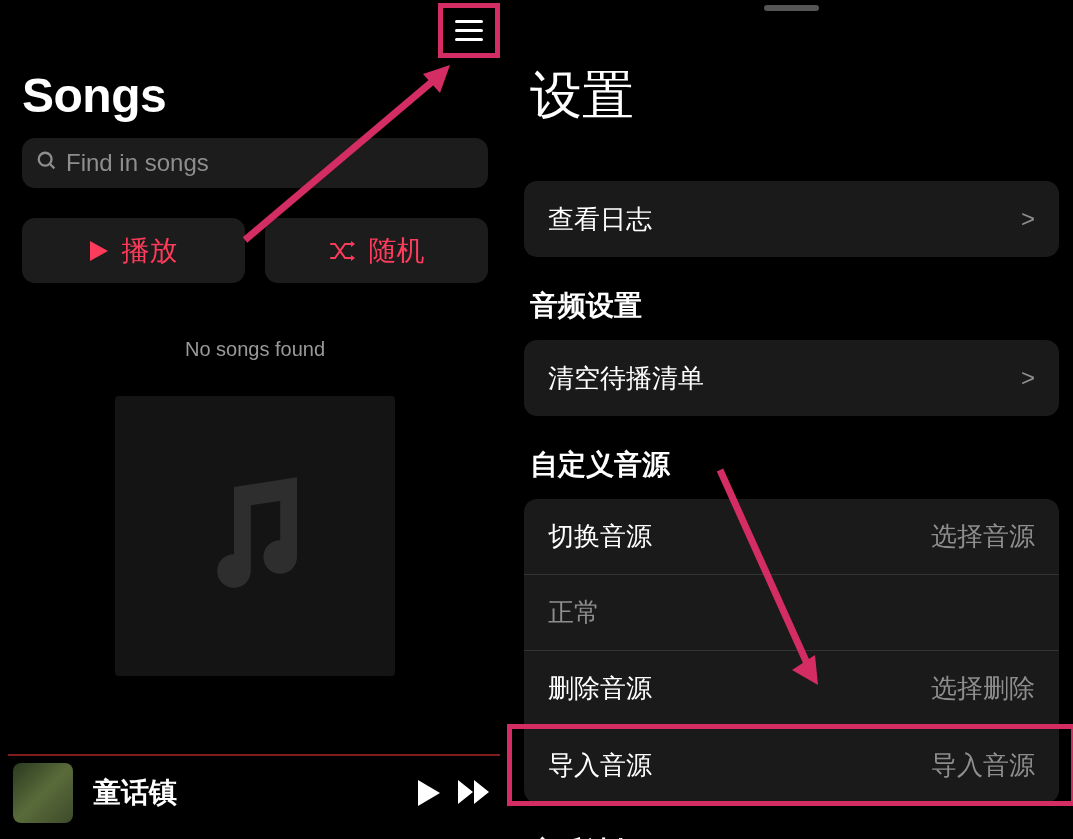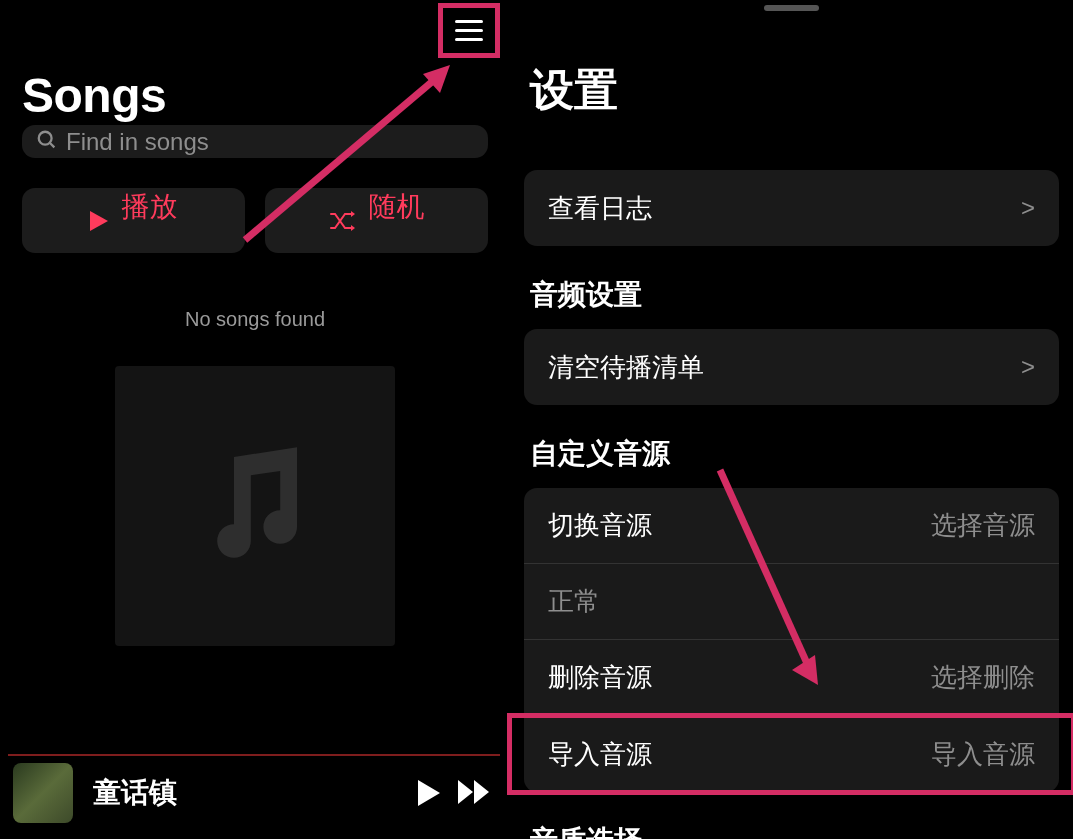--- a/index.html
+++ b/index.html
@@ -55,24 +55,24 @@
       border-radius: 2px;
     }
     .page-title {
       color: #fff;
       font-size: 48px;
       font-weight: 700;
       margin: 68px 0 0 22px;
       letter-spacing: -0.5px;
     }
     .search-bar {
-      margin: 2px 22px 0 22px;
+      margin: 15px 22px 0 22px;
       background: #1c1c1c;
       border-radius: 13px;
-      height: 33px;
+      height: 50px;
       display: flex;
       align-items: center;
       padding: 0 14px;
     }
     .search-icon {
       color: #8e8e8e;
       margin-right: 8px;
     }
     .search-placeholder {
       color: #8e8e8e;
@@ -82,20 +82,21 @@
       display: flex;
       gap: 20px;
       margin: 30px 22px 0 22px;
     }
     .btn {
       flex: 1;
       height: 65px;
       background: #1c1c1c;
       border-radius: 13px;
       display: flex;
+      align-items: center;
       justify-content: center;
       gap: 14px;
       color: #ff3b5c;
       font-size: 28px;
       font-weight: 500;
     }
     .btn-icon {
       display: flex;
       align-items: center;
     }
@@ -165,22 +166,22 @@
     
     .drag-handle {
       width: 55px;
       height: 6px;
       background: #555;
       border-radius: 3px;
       margin: -25px auto 25px auto;
     }
     .settings-title {
       color: #fff;
-      font-size: 44px;
-      font-weight: 700;
+      font-size: 52px;
+      font-weight: 400;
       margin: 50px 0 0 20px;
     }
     .section-header {
       color: #fff;
       font-size: 28px;
       font-weight: 700;
       margin: 30px 0 15px 20px;
     }
     .settings-item {
       background: #1a1a1a;

